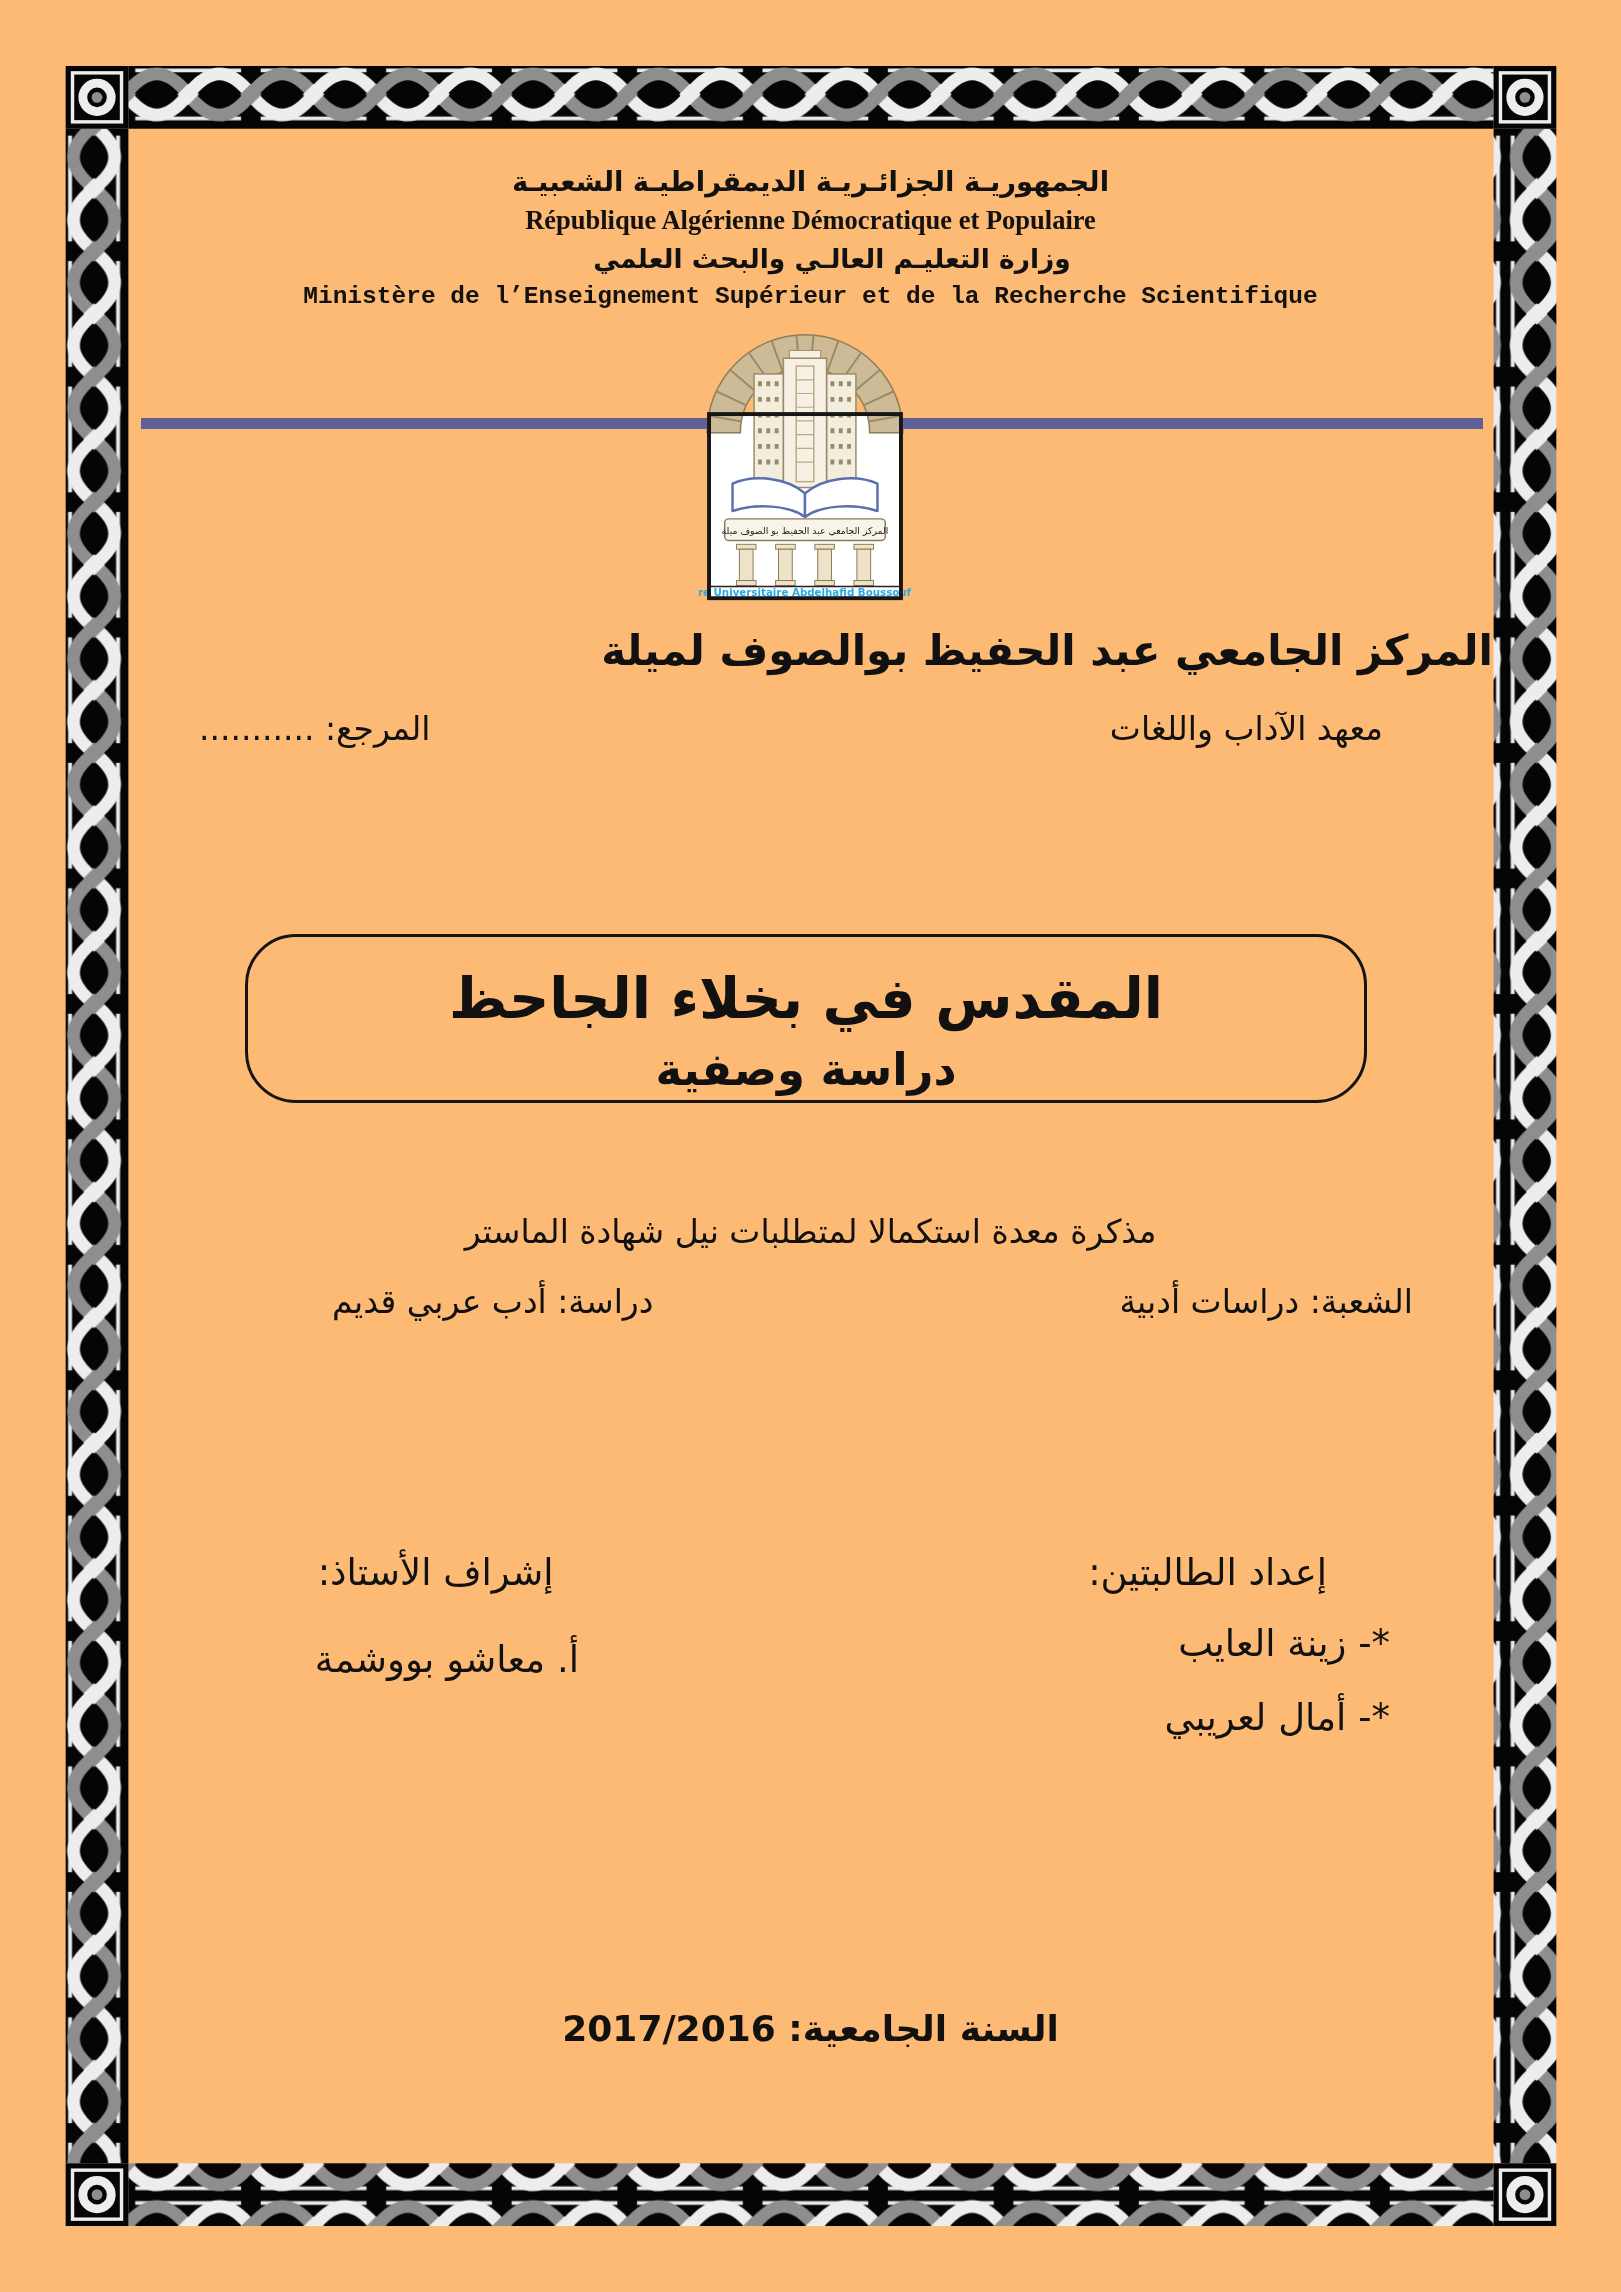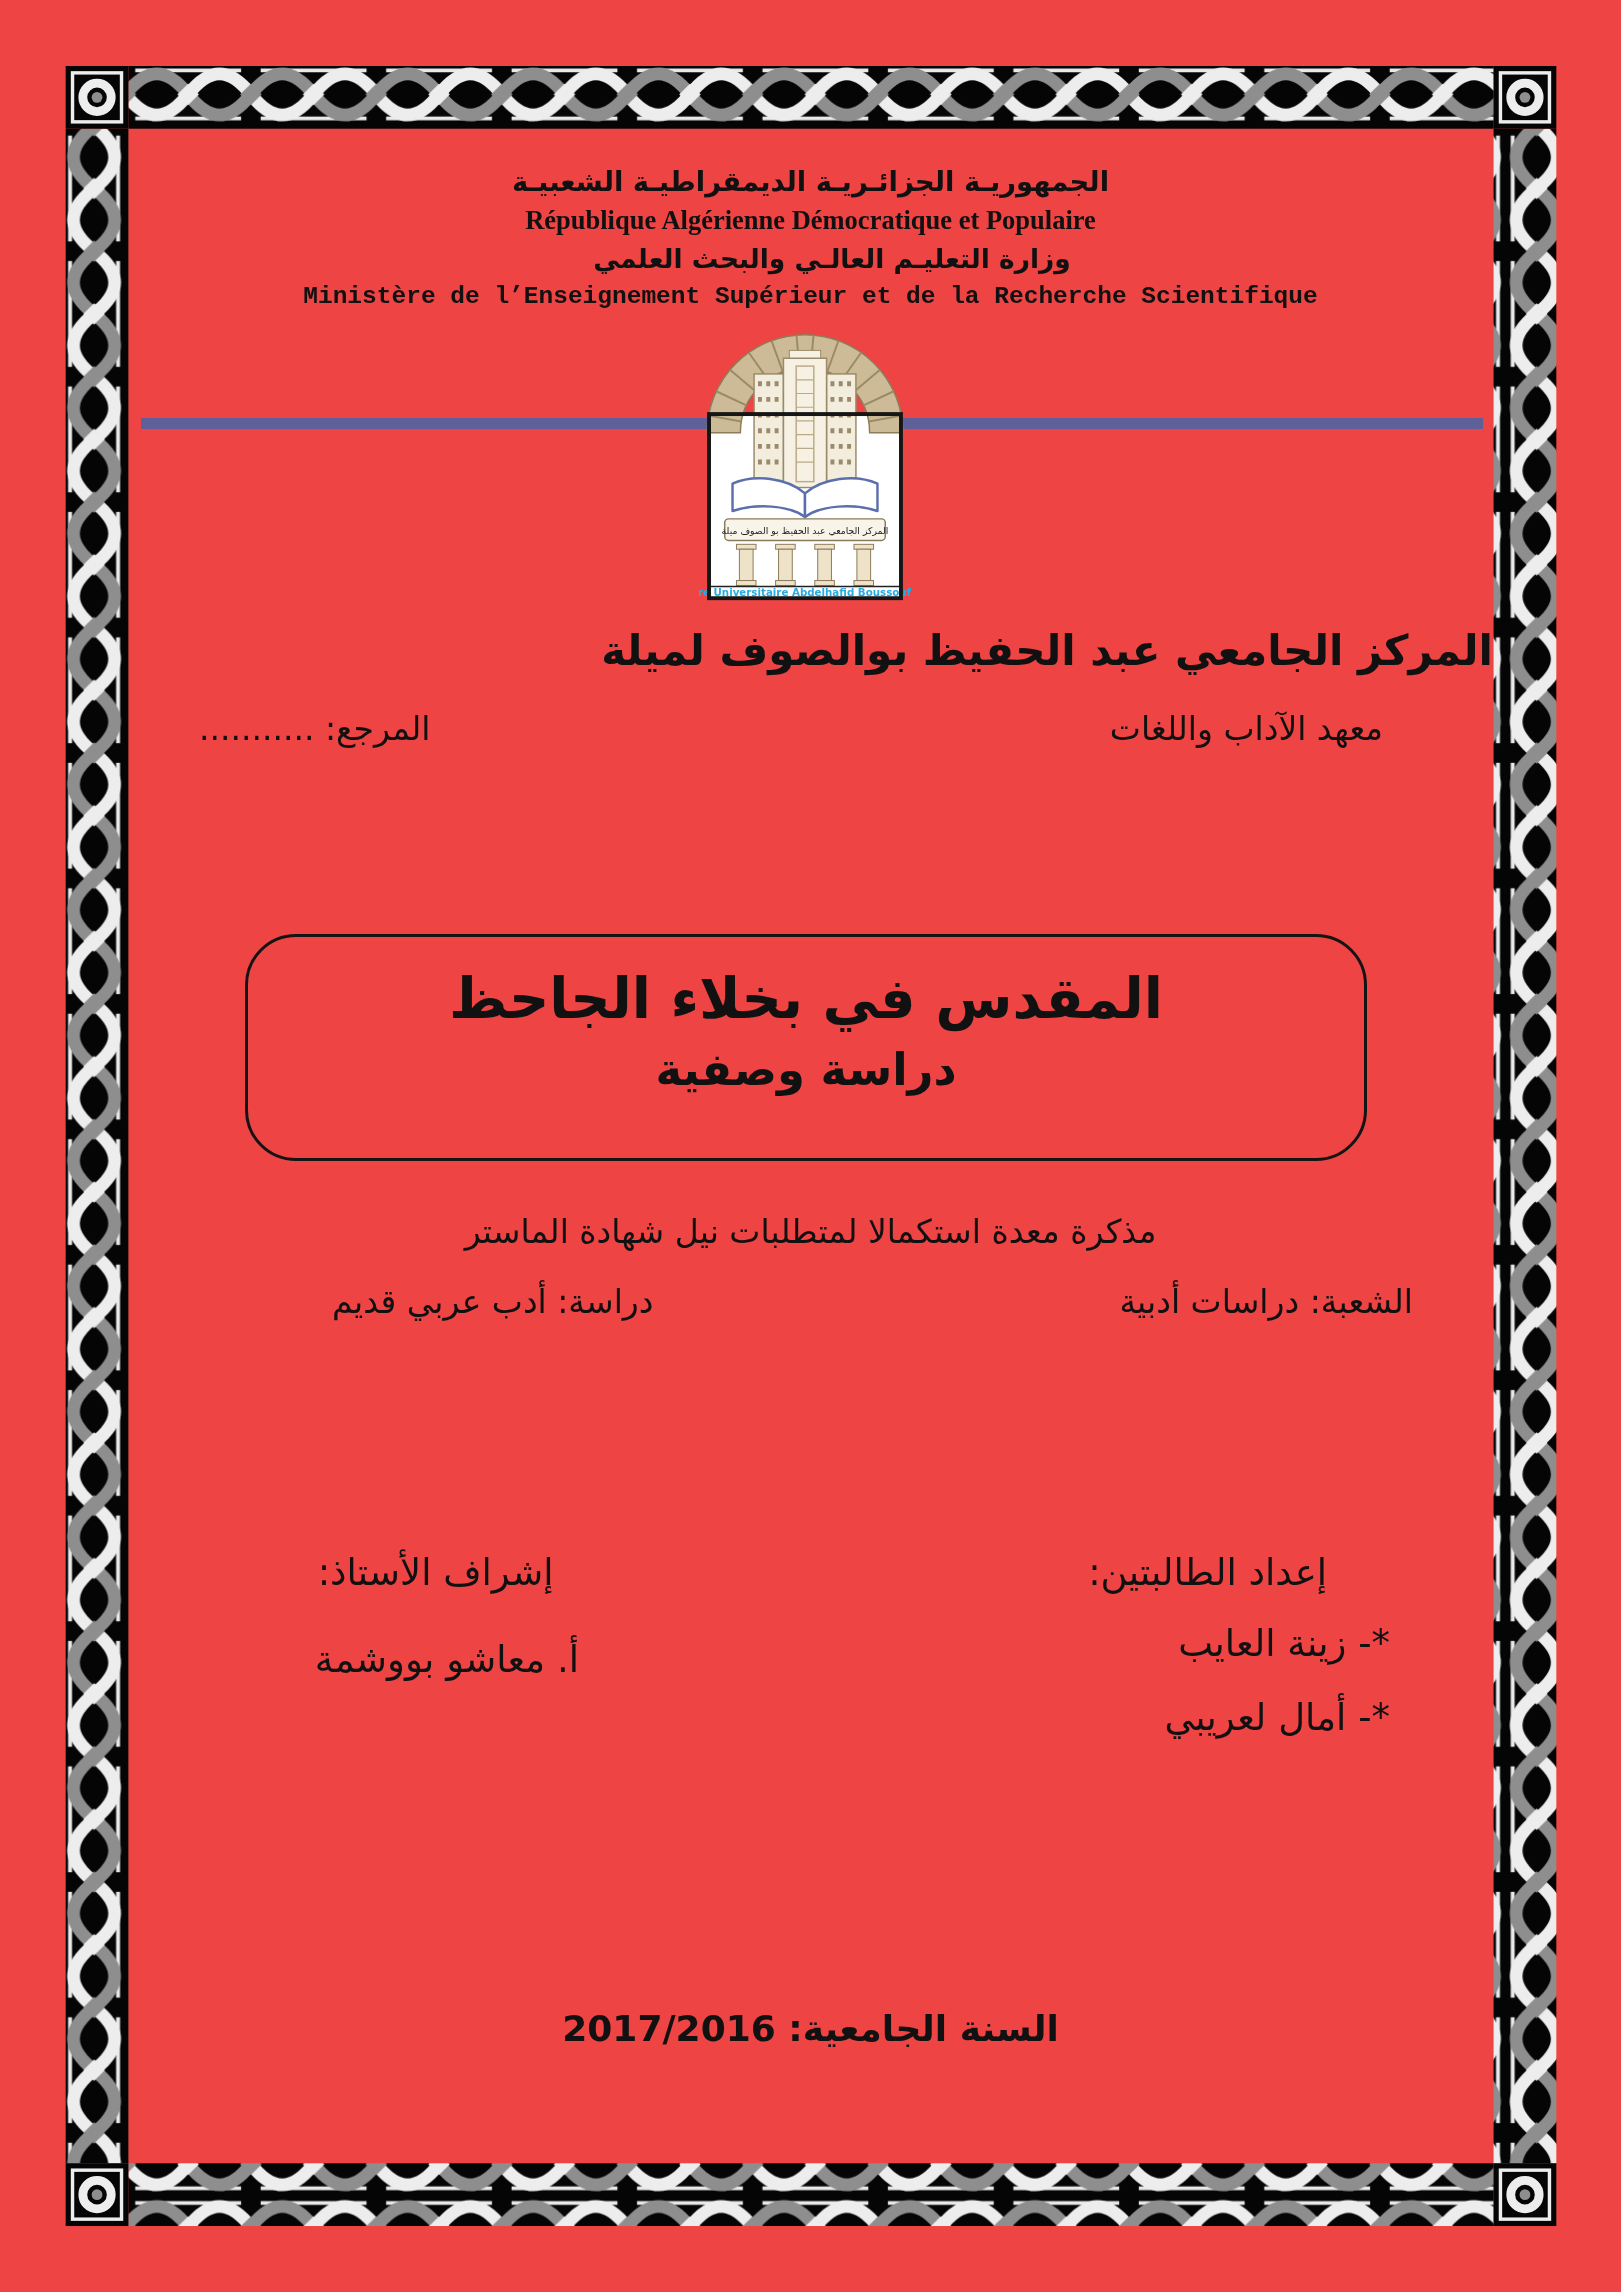--- a/index.html
+++ b/index.html
@@ -1,19 +1,19 @@
 <!DOCTYPE html>
 <html lang="ar"><head>
 <meta charset="utf-8">
 <style>
   html,body{margin:0;padding:0;background:#ffffff;}
   .page{
     position:relative;
     width:1621px;height:2293px;
-    background:#ef4444;
+    background:#fdba74;
     font-family:"DejaVu Sans","Liberation Sans",sans-serif;
     color:#111;
     overflow:hidden;
   }
   .frame{position:absolute;left:0;top:0;z-index:0;}
   .content{position:absolute;left:128px;top:128px;width:1365px;height:2035px;z-index:1;}
 
   .header{position:absolute;top:33px;left:0;width:100%;text-align:center;}
   .hdr-ar1{font-size:27.4px;font-weight:bold;line-height:41px;direction:rtl;}
   .hdr-fr1{font-family:"Liberation Serif","DejaVu Serif",serif;font-weight:bold;font-size:26.5px;line-height:36px;}
@@ -35,21 +35,21 @@
     font-size:33px;line-height:53px;
   }
   .dept{
     position:absolute;top:635px;left:0;width:100%;
     box-sizing:border-box;padding:0 110px 0 71px;
     direction:rtl;text-align:right;
     font-size:33px;line-height:53px;
   }
 
   .title-box{
-    position:absolute;left:117px;top:806px;width:1122px;height:227px;
+    position:absolute;left:117px;top:806px;width:1122px;height:169px;
     box-sizing:border-box;border:3.9px solid #141414;border-radius:51px;
     text-align:center;direction:rtl;padding-top:27.4px;
   }
   .thesis-title{font-size:56px;font-weight:bold;line-height:69px;}
   .thesis-subtitle{font-size:45px;font-weight:bold;line-height:61px;margin-top:5.9px;}
 
   .note{
     position:absolute;top:1084px;left:0;width:100%;
     text-align:center;direction:rtl;font-size:33px;
   }

